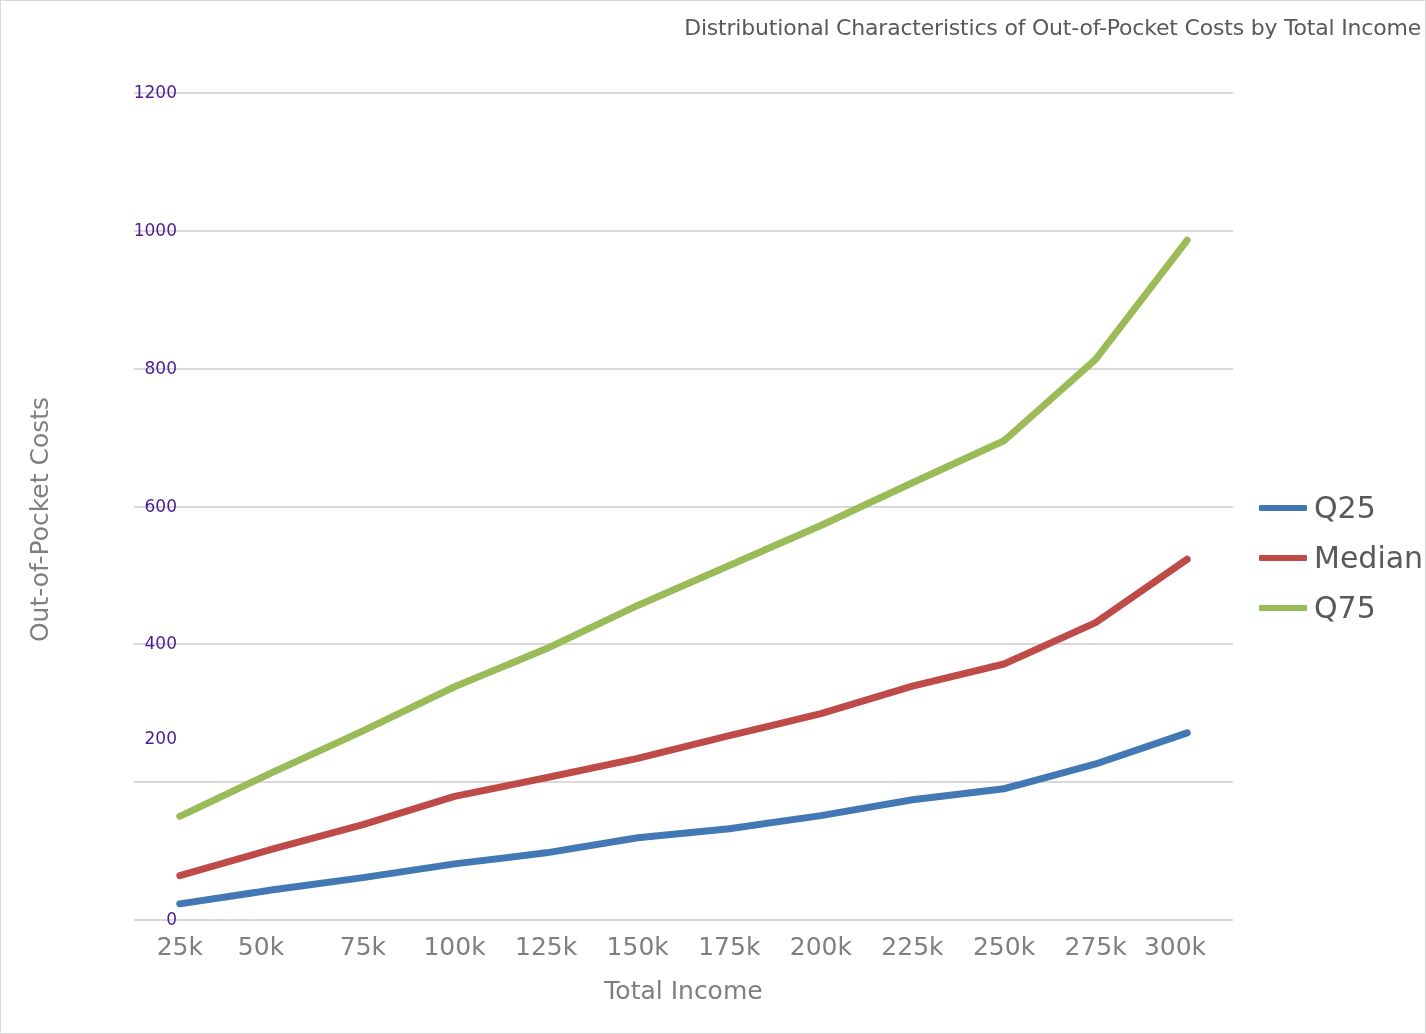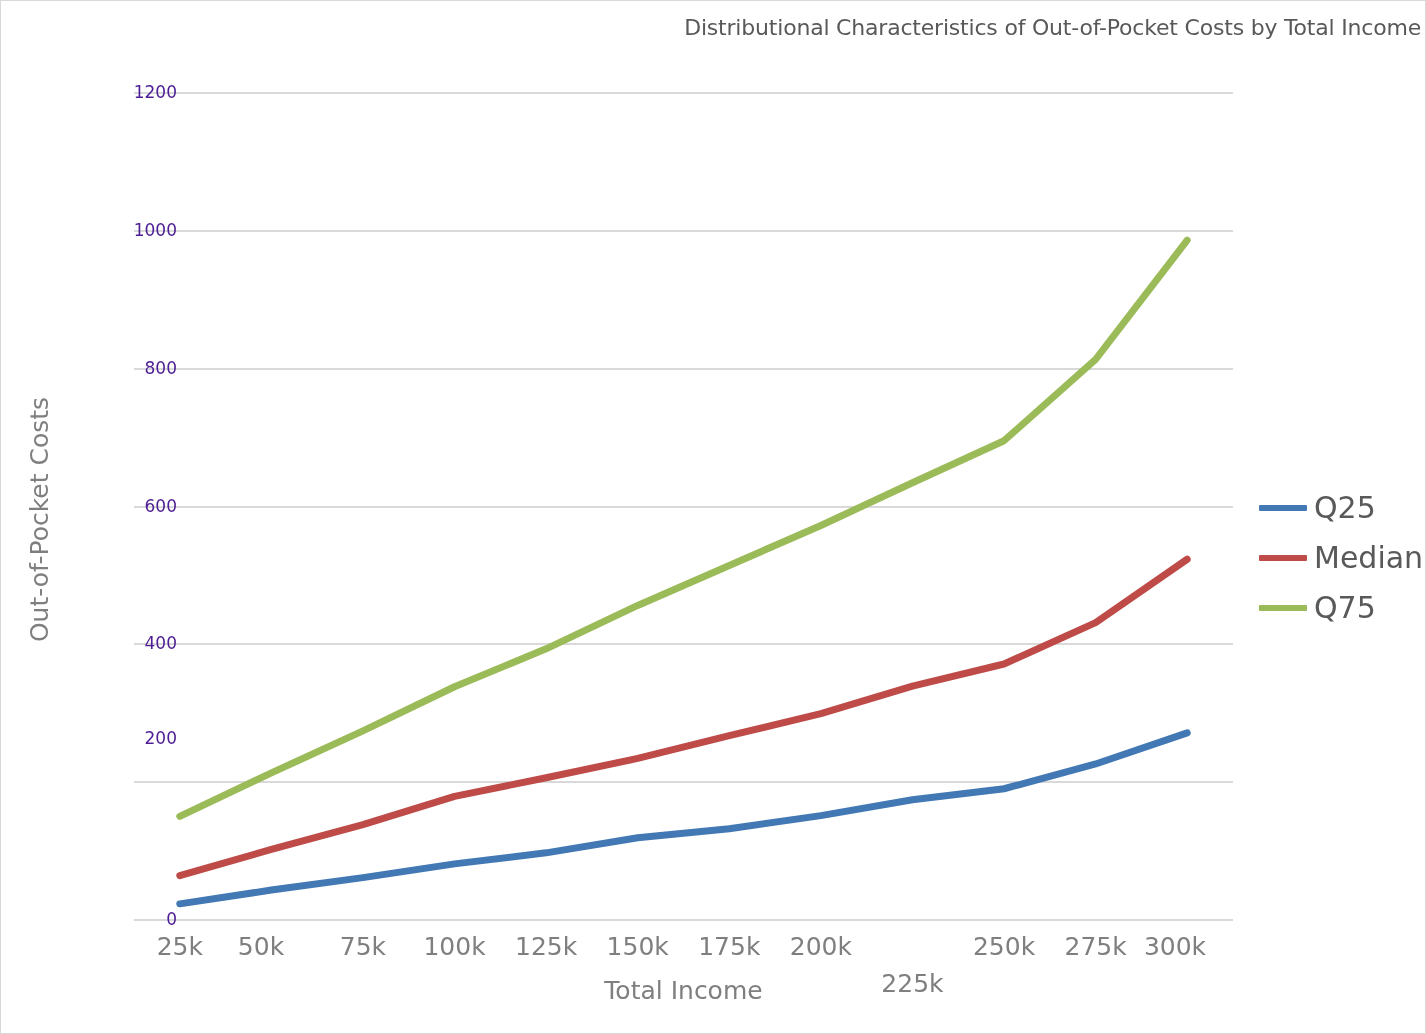--- a/index.html
+++ b/index.html
@@ -154,21 +154,21 @@
     </div>
   <div id="xtick-labels">
       <div class="xtick" style="left: 178.792px;">25k</div>
       <div class="xtick" style="left: 260px;">50k</div>
       <div class="xtick" style="left: 361.958px;">75k</div>
       <div class="xtick" style="left: 453.542px;">100k</div>
       <div class="xtick" style="left: 545.125px;">125k</div>
       <div class="xtick" style="left: 636.708px;">150k</div>
       <div class="xtick" style="left: 728.292px;">175k</div>
       <div class="xtick" style="left: 819.875px;">200k</div>
-      <div class="xtick" style="left: 911.458px; margin-top: 37px;">225k</div>
+      <div class="xtick" style="left: 911.458px;">225k</div>
       <div class="xtick" style="left: 1003.04px;">250k</div>
       <div class="xtick" style="left: 1094.62px;">275k</div>
       <div class="xtick" style="left: 1174px;">300k</div>
     </div>
 
   <div class="x-axis-title">Total Income</div>
   <div class="y-axis-title">Out-of-Pocket Costs</div>
 
   <div class="legend" id="legend">
       <div class="legend-row">

